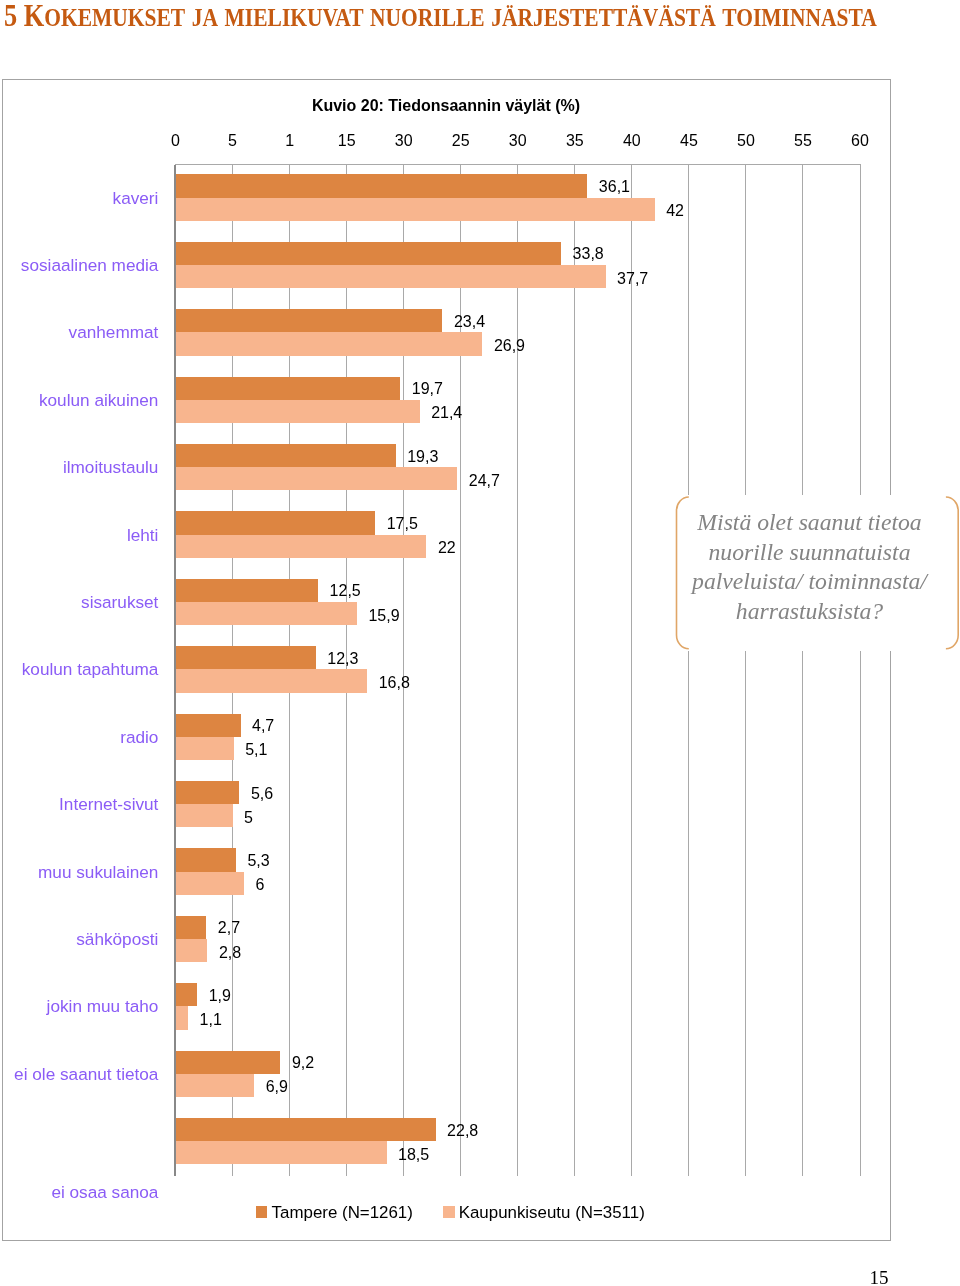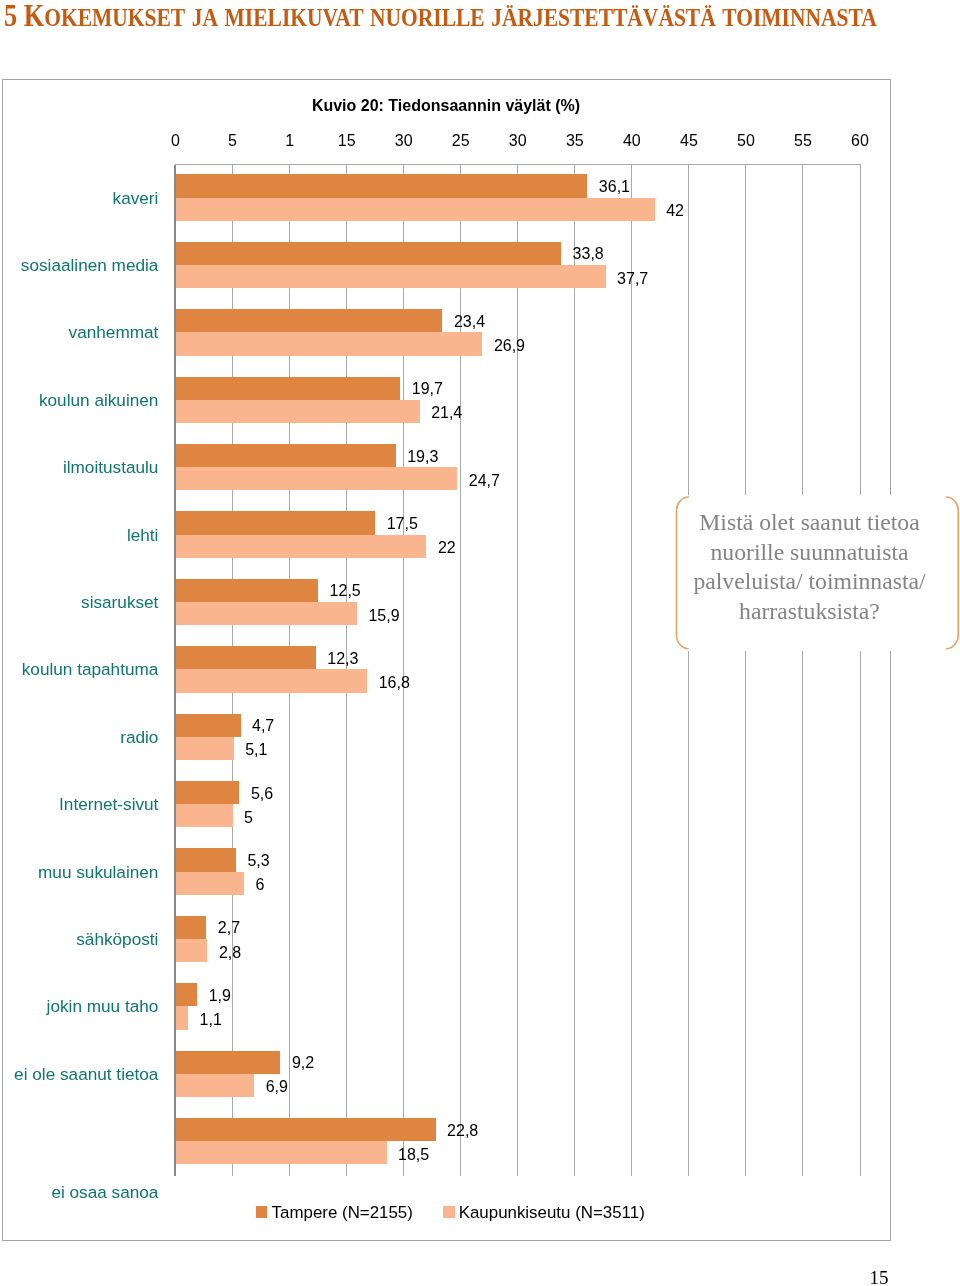--- a/index.html
+++ b/index.html
@@ -4,26 +4,26 @@
 <style>
   html,body{margin:0;padding:0;}
   body{width:960px;height:1286px;background:#fff;font-family:"Liberation Sans",sans-serif;position:relative;overflow:hidden;-webkit-font-smoothing:antialiased;}
   .page{position:absolute;inset:0;}
   #heading{position:absolute;left:4px;top:-3.5px;font-family:"Liberation Serif",serif;font-weight:bold;font-size:32px;line-height:normal;color:#C55A11;white-space:nowrap;transform:scaleX(0.8238) translateZ(0);transform-origin:left top;}
   #heading .sc{font-size:0.815em;text-transform:uppercase;}
   #figframe{position:absolute;left:2px;top:79px;width:888.5px;height:1162px;border:1.6px solid #a3a3a3;box-sizing:border-box;background:#fff;}
   #charttitle{position:absolute;left:1.5px;top:97px;width:889px;text-align:center;font-size:16px;font-weight:bold;color:#000;transform:translateZ(0);}
   .xtick{position:absolute;font-size:16px;color:#000;text-align:center;transform:translateX(-50%) translateZ(0);}
   .gridline{position:absolute;width:1px;background:#a9a9a9;}
-  .ylabel{position:absolute;font-size:17.2px;color:#0f766e;transform:translateY(-50%) translateZ(0);white-space:nowrap;}
+  .ylabel{position:absolute;font-size:17.2px;color:#8b5cf6;transform:translateY(-50%) translateZ(0);white-space:nowrap;}
   .bar{position:absolute;}
   .dlabel{position:absolute;font-size:16px;color:#000;transform:translateY(-50%) translateZ(0);white-space:nowrap;}
   #callout{position:absolute;left:675px;top:495px;width:285px;height:156px;background:#fff;}
   #calloutSvg{position:absolute;left:0;top:0;width:285px;height:156px;overflow:visible;}
-  #calloutText{position:absolute;left:0;top:13.3px;width:269px;text-align:center;font-family:"Liberation Serif",serif;font-size:23.7px;line-height:29.4px;color:#848484;transform:translateZ(0);}
+  #calloutText{position:absolute;left:0;top:13.3px;width:269px;text-align:center;font-family:"Liberation Serif",serif;font-style:italic;font-size:23.7px;line-height:29.4px;color:#848484;transform:translateZ(0);}
   .legenditem{position:absolute;font-size:16.9px;color:#000;transform:translateZ(0);}
   .legendsq{position:absolute;width:11.4px;height:11.6px;}
   #pagenum{position:absolute;right:71.5px;top:1267px;font-family:"Liberation Serif",serif;font-size:19px;color:#000;transform:translateZ(0);}
 </style>
 </head>
 <body>
 
 <div class="page">
   <div id="heading" style="color: rgb(197, 90, 17);">5 K<span class="sc">okemukset</span> <span class="sc">ja</span> <span class="sc">mielikuvat</span> <span class="sc">nuorille</span> <span class="sc">järjestettävästä</span> <span class="sc">toiminnasta</span></div>
   <div id="figframe" style="border-color: rgb(163, 163, 163);"></div>
@@ -125,21 +125,21 @@
       <div class="bar" style="left: 175.5px; top: 1050.6px; width: 104.957px; height: 23.2px; background: rgb(221, 133, 65);"></div>
       <div class="dlabel" style="left: 291.957px; top: 1063.2px;">9,2</div>
       <div class="bar" style="left: 175.5px; top: 1073.8px; width: 78.7175px; height: 23.2px; background: rgb(248, 181, 142);"></div>
       <div class="dlabel" style="left: 265.717px; top: 1087.4px;">6,9</div>
       <div class="ylabel" style="right: 801.6px; top: 1192px;">ei osaa sanoa</div>
       <div class="bar" style="left: 175.5px; top: 1118px; width: 260.11px; height: 23.2px; background: rgb(221, 133, 65);"></div>
       <div class="dlabel" style="left: 447.11px; top: 1130.6px;">22,8</div>
       <div class="bar" style="left: 175.5px; top: 1141.2px; width: 211.054px; height: 23.2px; background: rgb(248, 181, 142);"></div>
       <div class="dlabel" style="left: 398.054px; top: 1154.8px;">18,5</div>
       <div class="legendsq" style="left: 256.1px; top: 1206.3px; background: rgb(221, 133, 65);"></div>
-      <div class="legenditem" style="left: 271.6px; top: 1202.5px;">Tampere (N=2155)</div>
+      <div class="legenditem" style="left: 271.6px; top: 1202.5px;">Tampere (N=1261)</div>
       <div class="legendsq" style="left: 443.2px; top: 1206.3px; background: rgb(248, 181, 142);"></div>
       <div class="legenditem" style="left: 458.7px; top: 1202.5px; text-align: right;">Kaupunkiseutu (N=3511)</div>
     </div>
   <div id="callout">
     <svg id="calloutSvg" viewBox="0 0 285 156">
       <path d="M 13.8 2 A 12.3 13.8 0 0 0 1.5 15.8 L 1.5 140 A 12.3 13.8 0 0 0 13.8 153.8" fill="none" stroke="#E0A667" stroke-width="1.6" stroke-linecap="butt"></path>
       <path d="M 270.9 2 A 12.3 13.8 0 0 1 283.2 15.8 L 283.2 140 A 12.3 13.8 0 0 1 270.9 153.8" fill="none" stroke="#E0A667" stroke-width="1.6" stroke-linecap="butt"></path>
     </svg>
     <div id="calloutText" style="color: rgb(132, 132, 132);">
         <div>Mistä olet saanut tietoa</div>

